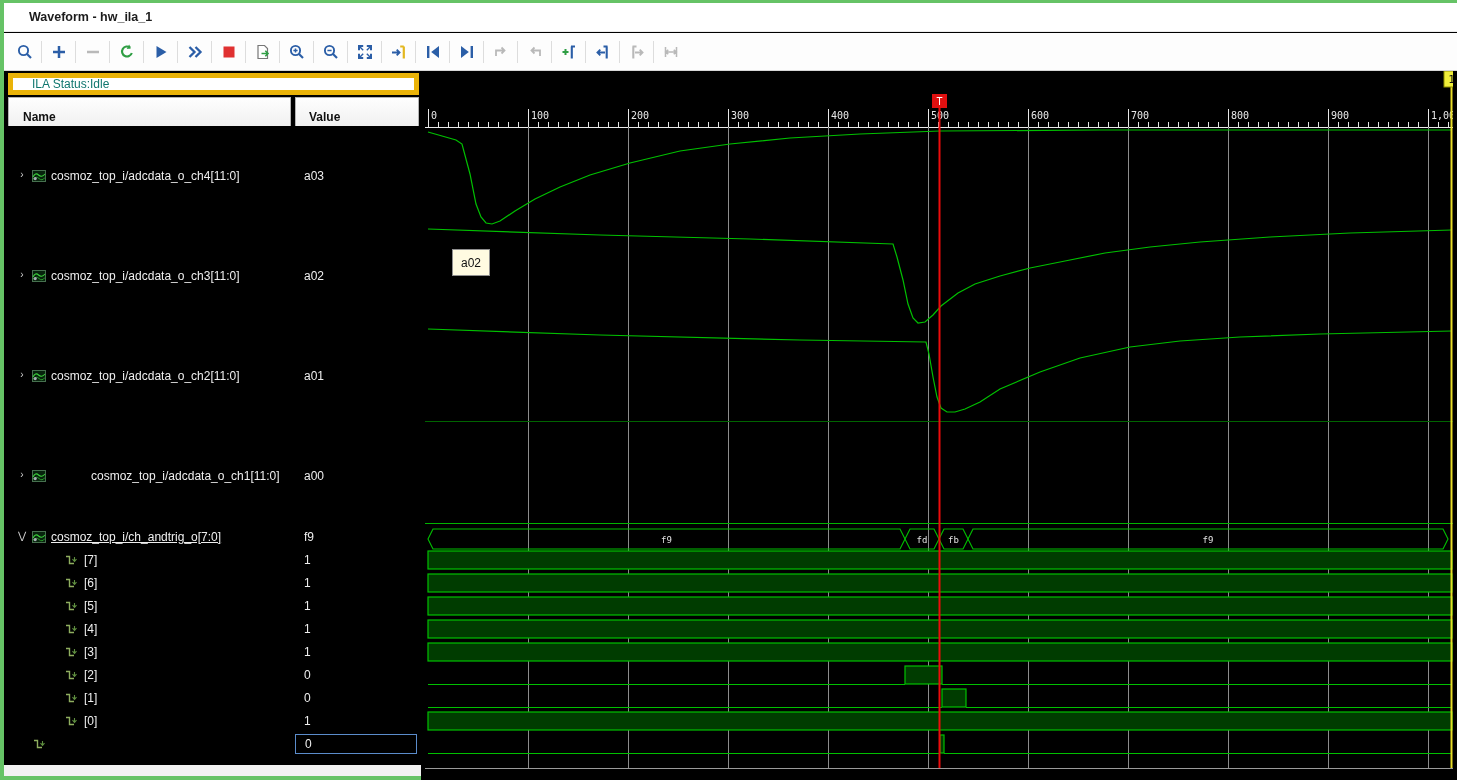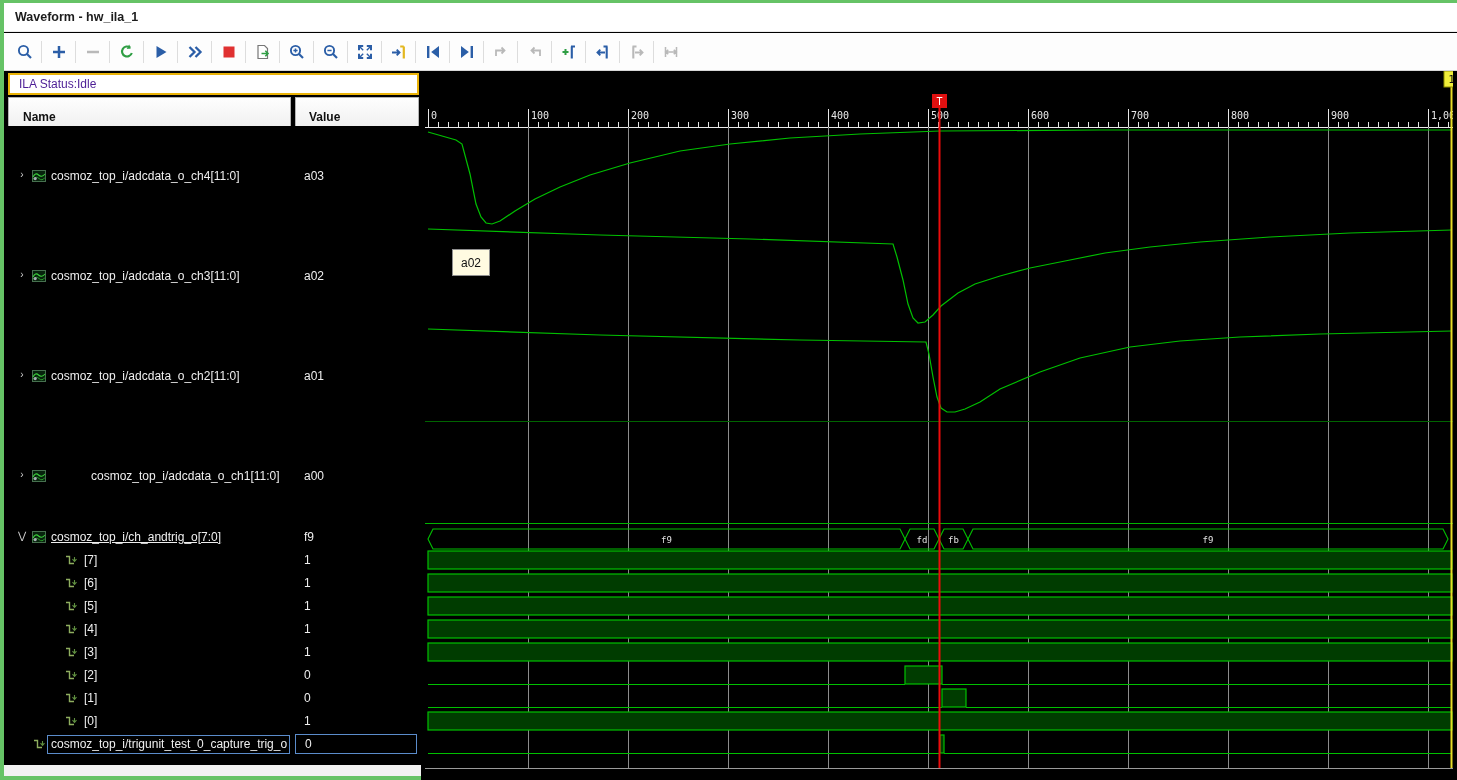--- a/index.html
+++ b/index.html
@@ -1,26 +1,26 @@
 <!DOCTYPE html>
 <html><head>
 <meta charset="utf-8">
 <style>
   html,body{margin:0;padding:0;background:#555;}
   *{box-sizing:border-box;}
   .win{position:relative;width:1457px;height:780px;background:#000;font-family:"Liberation Sans",sans-serif;overflow:hidden;
        border-left:4px solid #66c366;border-top:3px solid #66c366;}
   .titlebar{position:absolute;left:0;top:0;width:1453px;height:29px;background:#fff;border-bottom:1px solid #ececec;
-            display:flex;align-items:center;padding-left:11px;font-size:12.5px;font-weight:bold;color:#1c1c1c;}
+            display:flex;align-items:center;padding-left:25px;font-size:12.5px;font-weight:bold;color:#1c1c1c;}
   .toolbar{position:absolute;left:0;top:30px;width:1453px;height:38px;background:#fdfdfd;border-bottom:1px solid #d7d7d7;
            display:flex;align-items:center;padding-left:4px;}
   .tbtn{width:25px;height:26px;display:flex;align-items:center;justify-content:center;cursor:default;margin:0 4px;}
   .tsep{width:1px;height:22px;background:#ddd;}
-  .statusbox{position:absolute;left:4px;top:70px;width:411px;height:22px;background:#fff;border:2px solid #eab308;
-             display:flex;align-items:center;padding-left:9px;font-size:12px;color:#4c1d95;}
+  .statusbox{position:absolute;left:4px;top:70px;width:411px;height:22px;background:#fff;border:5px solid #eab308;
+             display:flex;align-items:center;padding-left:19px;font-size:12px;color:#0f766e;}
   .hdr{position:absolute;top:94px;height:39px;background:linear-gradient(#fefefe,#ececec);border:1px solid #b3b3b3;
        display:flex;align-items:center;font-size:12px;font-weight:bold;color:#111;}
   .hdr-name{left:4px;width:283px;padding-left:14px;}
   .hdr-value{left:291px;width:124px;padding-left:13px;}
   .tree,.vals{position:absolute;top:123px;height:639px;background:#000;overflow:hidden;}
   .tree{left:4px;width:283px;}
   .vals{left:291px;width:124px;}
   .trow,.vrow{position:absolute;left:0;right:0;height:20px;display:flex;align-items:center;color:#efefef;font-size:12px;white-space:nowrap;}
   .trow .arrow{position:absolute;width:12px;text-align:center;color:#cfcfcf;font-size:10px;top:3px;}
   .trow .sicon{position:absolute;top:4px;}
@@ -291,21 +291,20 @@
             <path d="M2 2.5h3.5v7H10" fill="none" stroke="#8fae5f" stroke-width="1.4"></path>
             <path d="M10.5 3v4.2m-2-2l2 2.2 2-2.2" fill="none" stroke="#5f8f3f" stroke-width="1.1"></path>
           </svg></span>
         <span class="lbl" style="left:76px;right:0;">[0]</span>
       </div>
       <div class="trow" style="top: 608px;">
         <span class="sicon" style="left:24px"><svg width="14" height="12" viewBox="0 0 14 12">
             <path d="M2 2.5h3.5v7H10" fill="none" stroke="#8fae5f" stroke-width="1.4"></path>
             <path d="M10.5 3v4.2m-2-2l2 2.2 2-2.2" fill="none" stroke="#5f8f3f" stroke-width="1.1"></path>
           </svg></span>
-        <span class="lbl selbox" style="left:39px;right:1px;height:19px;line-height:17px;padding-left:3px;">cosmoz_top_i/trigunit_test_0_capture_trig_o</span>
       </div>
     </div>
   <div class="vals" id="treeValues">
       <div class="vrow" style="top: 40px;">
         <span class="vlbl">a03</span>
       </div>
       <div class="vrow" style="top: 140px;">
         <span class="vlbl">a02</span>
       </div>
       <div class="vrow" style="top: 240px;">

